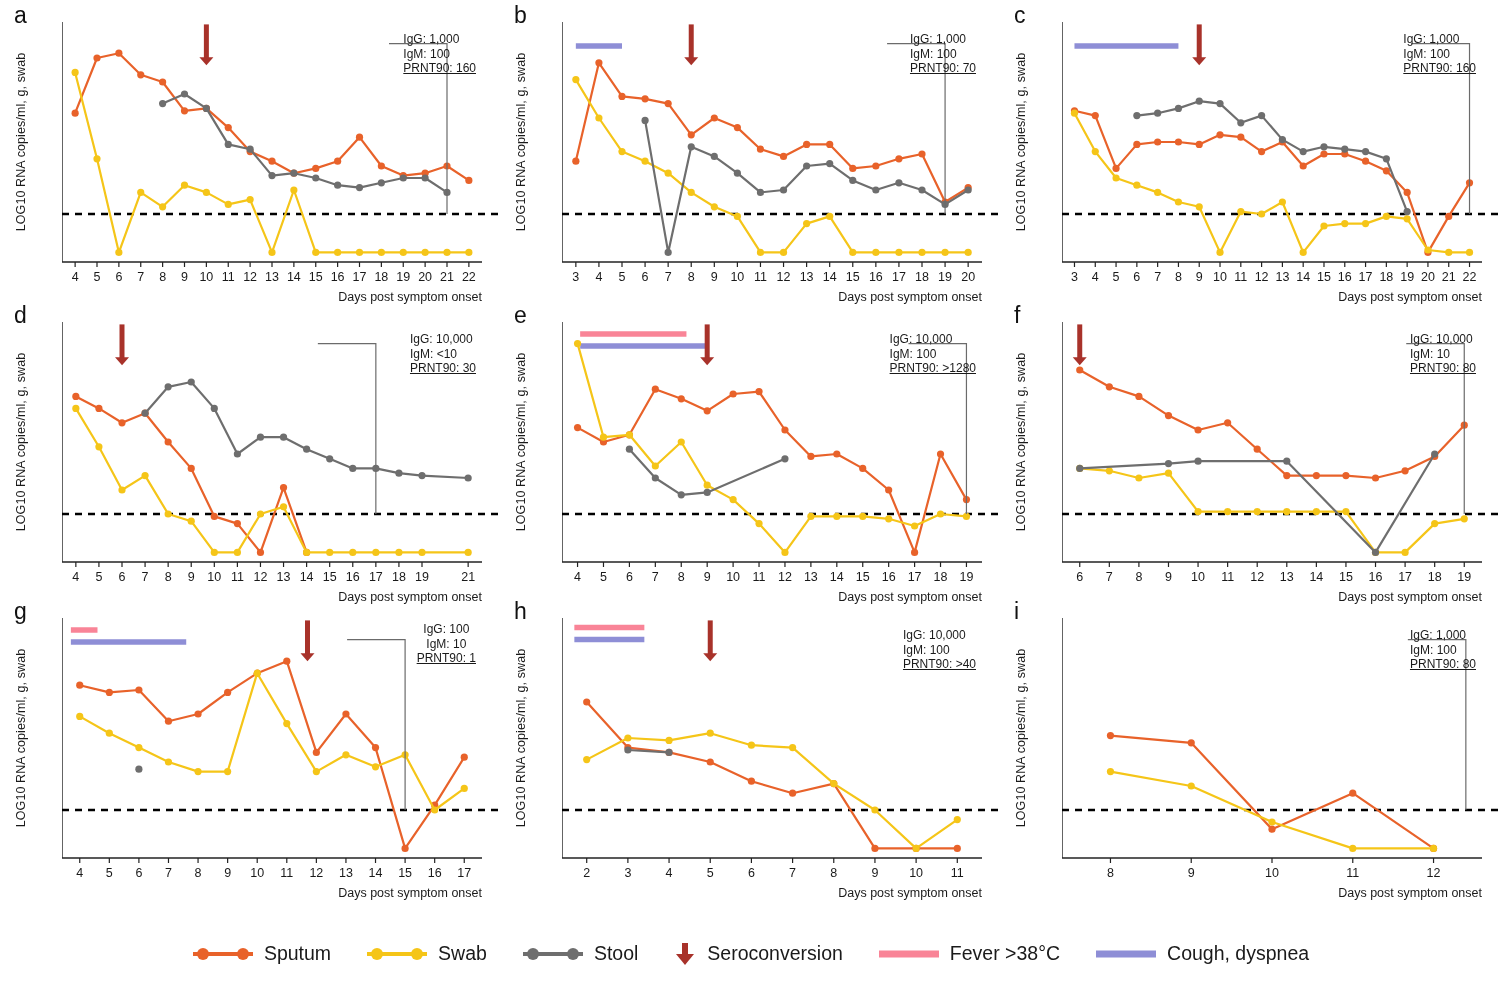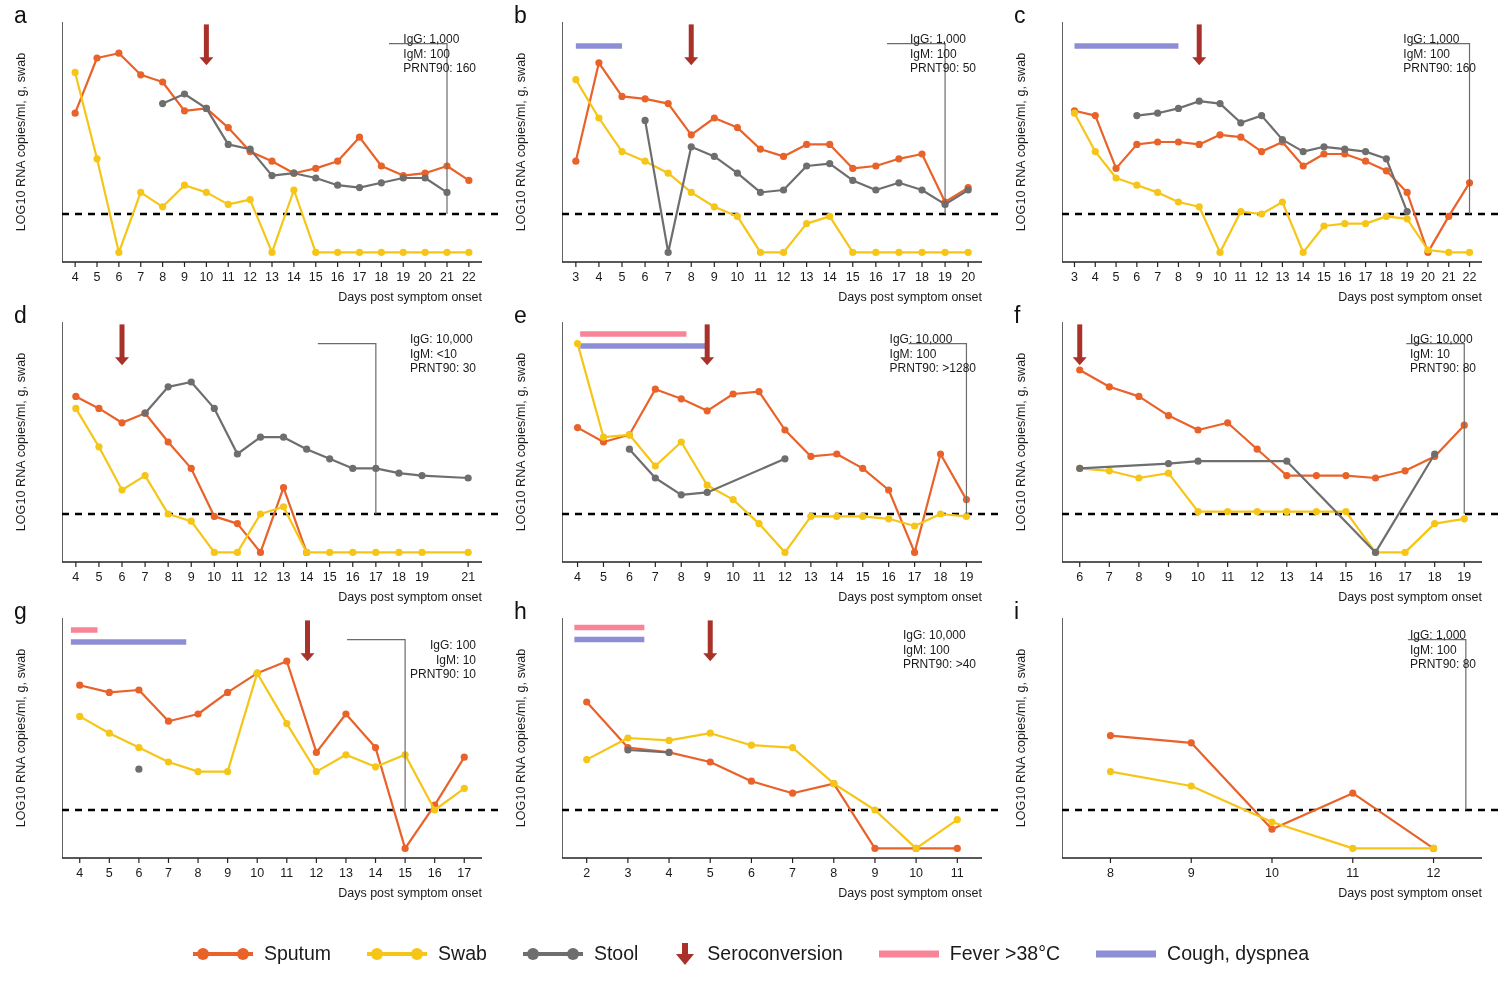--- a/index.html
+++ b/index.html
@@ -23,21 +23,21 @@
     translate:0 240px;
     font-size:12.5px;letter-spacing:.1px;text-align:center;white-space:nowrap;
   }
   .xlabel{
     position:absolute;left:0;top:268px;width:420px;text-align:right;font-size:12.5px;
   }
   svg.plot{position:absolute;left:0;top:0;}
   .anno{
     position:absolute;font-size:12px;line-height:14.5px;white-space:nowrap;margin-left:36px;
   }
-  .anno .u{}
+  .anno .u{text-decoration:underline;}
   .legend{
     position:absolute;left:0;top:925px;width:1500px;height:57px;
     display:flex;align-items:center;justify-content:center;gap:34px;
     font-size:19px;
   }
   .legend .item{display:flex;align-items:center;gap:9px;}
   .legend .lab{font-size:19.5px;}
 </style>
 </head>
 <body>
@@ -300,21 +300,21 @@
           <circle cx="406.15384615384613" cy="168" r="3.6" fill="#6e6e6e"></circle>
           <g>
             <line x1="129.2307692307692" y1="2.4000000000000057" x2="129.2307692307692" y2="37.20000000000002" stroke="#a8322a" stroke-width="5"></line>
             <polygon points="122.2307692307692,35.20000000000002 136.2307692307692,35.20000000000002 129.2307692307692,43.20000000000002" fill="#a8322a"></polygon>
           </g>
           <path d="M 325.0769230769231 21.600000000000023 L 383.0769230769231 21.600000000000023 L 383.0769230769231 192" fill="none" stroke="#6b6b6b" stroke-width="1.2"></path>
         </svg>
         <div class="anno" style="right: 6px; top: 10px; text-align: left;">
           <div>IgG: 1,000</div>
           <div>IgM: 100</div>
-          <div class="u">PRNT90: 50</div>
+          <div class="u">PRNT90: 70</div>
         </div>
       </div>
     </div>
     <div class="panel" style="left: 1000px; top: 0px;">
       <div class="letter">c</div>
       <div class="plotwrap">
         <div class="ylabel">LOG10 RNA copies/ml, g, swab</div>
         <div class="xlabel">Days post symptom onset</div>
         <svg class="plot" width="450" height="264">
           <line x1="0" y1="0" x2="0" y2="240" stroke="#222" stroke-width="1.4"></line>
@@ -884,24 +884,24 @@
           <circle cx="343.09859154929575" cy="136.8" r="3.6" fill="#f5c518"></circle>
           <circle cx="372.67605633802816" cy="192" r="3.6" fill="#f5c518"></circle>
           <circle cx="402.2535211267605" cy="170.4" r="3.6" fill="#f5c518"></circle>
           <circle cx="76.90140845070422" cy="151.2" r="3.6" fill="#6e6e6e"></circle>
           <g>
             <line x1="245.49295774647882" y1="2.4000000000000057" x2="245.49295774647882" y2="37.20000000000002" stroke="#a8322a" stroke-width="5"></line>
             <polygon points="238.49295774647882,35.20000000000002 252.49295774647882,35.20000000000002 245.49295774647882,43.20000000000002" fill="#a8322a"></polygon>
           </g>
           <path d="M 285.09859154929575 21.600000000000023 L 343.09859154929575 21.600000000000023 L 343.09859154929575 192" fill="none" stroke="#6b6b6b" stroke-width="1.2"></path>
         </svg>
-        <div class="anno" style="right: 6px; top: 20px; text-align: right;">
+        <div class="anno" style="right: 6px; top: 4px; text-align: center;">
           <div>IgG: 100</div>
           <div>IgM: 10</div>
-          <div class="u">PRNT90: 10</div>
+          <div class="u">PRNT90: 1</div>
         </div>
       </div>
     </div>
     <div class="panel" style="left: 500px; top: 596px;">
       <div class="letter">h</div>
       <div class="plotwrap">
         <div class="ylabel">LOG10 RNA copies/ml, g, swab</div>
         <div class="xlabel">Days post symptom onset</div>
         <svg class="plot" width="450" height="264">
           <line x1="0" y1="0" x2="0" y2="240" stroke="#222" stroke-width="1.4"></line>

